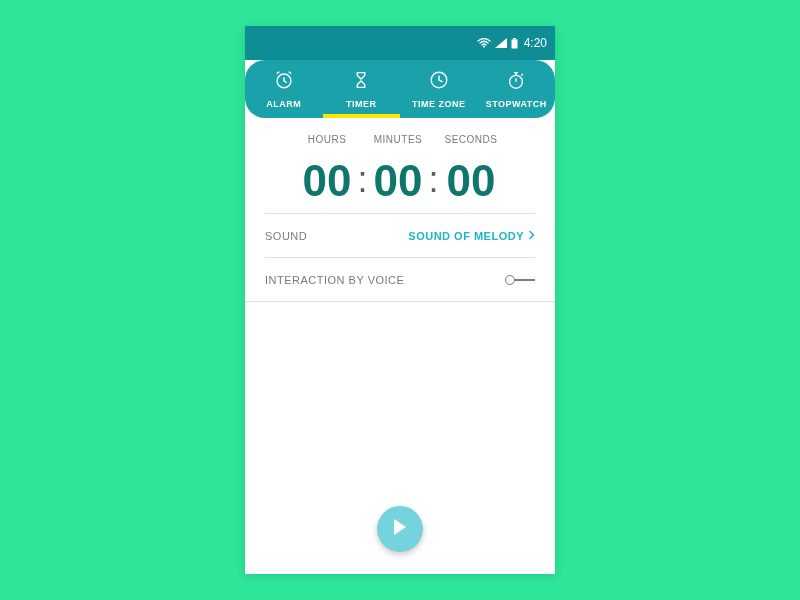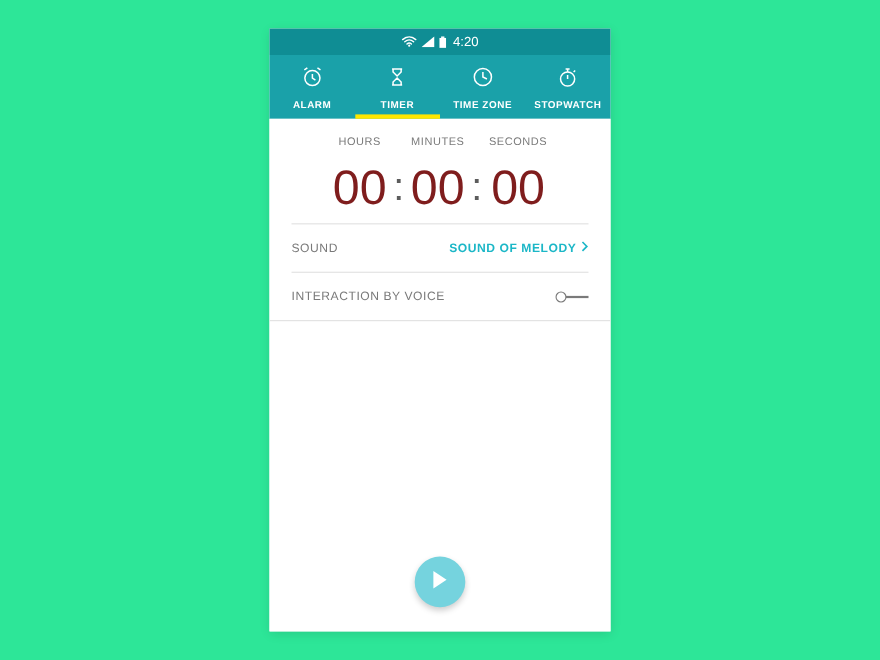--- a/index.html
+++ b/index.html
@@ -13,39 +13,40 @@
   }
   .phone {
     width: 310px;
     height: 548px;
     background: #fff;
     display: flex;
     flex-direction: column;
     box-shadow: 0 2px 10px rgba(0,0,0,0.12);
   }
   .statusbar {
-    height: 24px;
+    height: 34px;
     background: #0f8d94;
     display: flex;
     align-items: center;
-    justify-content: center;
+    justify-content: flex-end;
     padding: 0 8px;
     gap: 4px;
   }
   .statusbar .time {
     color: #fff;
     font-size: 12px;
     font-weight: 500;
     margin-left: 2px;
   }
   .statusbar svg { display: block; }
   .tabbar {
     height: 58px;
     background: #1aa1a9;
     display: flex;
+    border-radius: 20px;
   }
   .tab {
     flex: 1;
     display: flex;
     flex-direction: column;
     align-items: center;
     justify-content: center;
     gap: 4px;
     position: relative;
     cursor: pointer;
@@ -86,22 +87,22 @@
     gap: 14px;
   }
   .picker-label {
     font-size: 10px;
     color: #7a7a7a;
     letter-spacing: 0.5px;
     font-weight: 500;
   }
   .picker-value {
     font-size: 44px;
-    font-weight: 400;
-    color: #7f1d1d;
+    font-weight: 700;
+    color: #0f766e;
     line-height: 1;
   }
   .picker-sep {
     font-size: 36px;
     font-weight: 300;
     color: #5c5c5c;
     padding: 0 6px 2px;
   }
   .row {
     display: flex;

